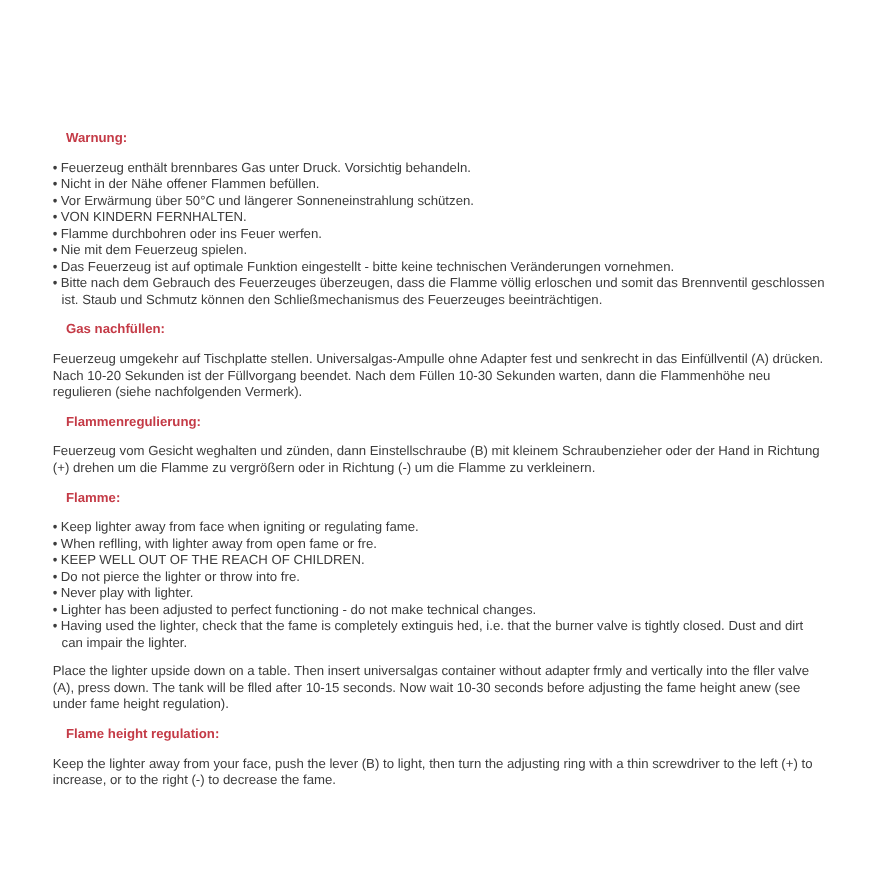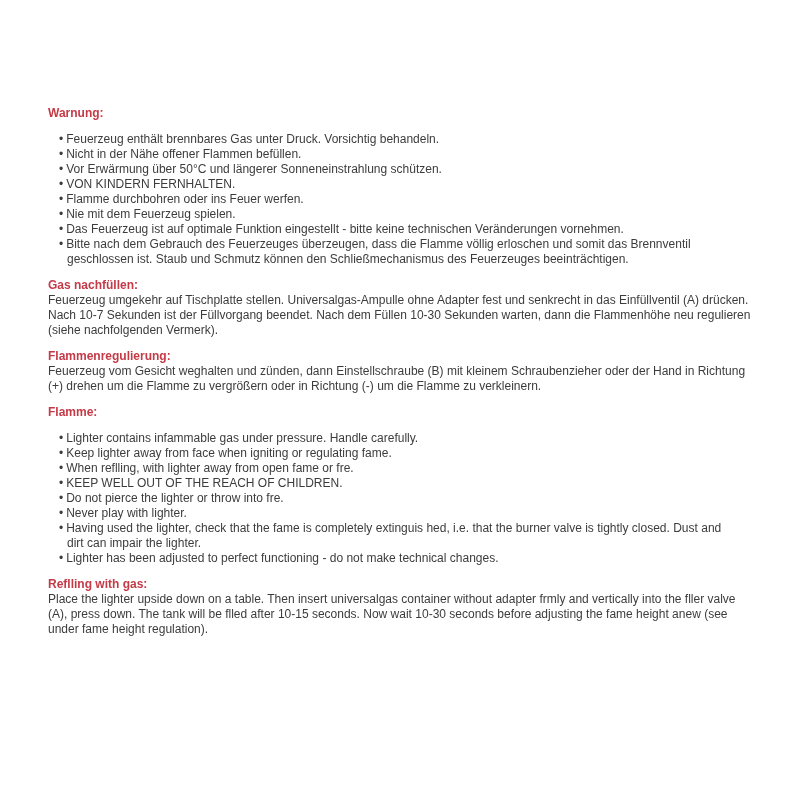--- a/index.html
+++ b/index.html
@@ -16,29 +16,29 @@
     left: 48px;
     width: 704px;
     font-family: "Liberation Sans", sans-serif;
     font-size: 12px;
     line-height: 15px;
     color: #3c3c3c;
   }
   section { margin: 0 0 11px 0; }
   section:last-child { margin-bottom: 0; }
   h2 {
-    margin: 0;
+    margin: 12px;
     padding: 0;
     font-size: 12px;
     line-height: 15px;
     font-weight: bold;
     color: #c43a46;
   }
   ul {
-    margin: 11px;
+    margin: 0;
     padding: 0;
     list-style: none;
   }
   li {
     padding-left: 8px;
     text-indent: -8px;
   }
   .bullet { margin-right: 3px; }
   p {
     margin: 0;
@@ -59,41 +59,43 @@
       <li><span class="bullet">•</span><span>VON KINDERN FERNHALTEN.</span></li>
       <li><span class="bullet">•</span><span>Flamme durchbohren oder ins Feuer werfen.</span></li>
       <li><span class="bullet">•</span><span>Nie mit dem Feuerzeug spielen.</span></li>
       <li><span class="bullet">•</span><span>Das Feuerzeug ist auf optimale Funktion eingestellt - bitte keine technischen Veränderungen vornehmen.</span></li>
       <li><span class="bullet">•</span><span>Bitte nach dem Gebrauch des Feuerzeuges überzeugen, dass die Flamme völlig erloschen und somit das Brennventil geschlossen ist. Staub und Schmutz können den Schließmechanismus des Feuerzeuges beeinträchtigen.</span></li>
     </ul>
   </section>
 
   <section>
     <h2>Gas nachfüllen:</h2>
-    <p>Feuerzeug umgekehr auf Tischplatte stellen. Universalgas-Ampulle ohne Adapter fest und senkrecht in das Einfüllventil (A) drücken. Nach 10-7 Sekunden ist der Füllvorgang beendet. Nach dem Füllen 10-30 Sekunden warten, dann die Flammenhöhe neu regulieren (siehe nachfolgenden Vermerk).</p>
+    <p>Feuerzeug umgekehr auf Tischplatte stellen. Universalgas-Ampulle ohne Adapter fest und senkrecht in das Einfüllventil (A) drücken. Nach 10-20 Sekunden ist der Füllvorgang beendet. Nach dem Füllen 10-30 Sekunden warten, dann die Flammenhöhe neu regulieren (siehe nachfolgenden Vermerk).</p>
   </section>
 
   <section>
     <h2>Flammenregulierung:</h2>
     <p>Feuerzeug vom Gesicht weghalten und zünden, dann Einstellschraube (B) mit kleinem Schraubenzieher oder der Hand in Richtung (+) drehen um die Flamme zu vergrößern oder in Richtung (-) um die Flamme zu verkleinern.</p>
   </section>
 
   <section>
     <h2>Flamme:</h2>
     <ul>
-      <li><span class="bullet">•</span><span>Lighter contains infammable gas under pressure. Handle carefully.</span></li>
       <li><span class="bullet">•</span><span>Keep lighter away from face when igniting or regulating fame.</span></li>
       <li><span class="bullet">•</span><span>When reflling, with lighter away from open fame or fre.</span></li>
       <li><span class="bullet">•</span><span>KEEP WELL OUT OF THE REACH OF CHILDREN.</span></li>
       <li><span class="bullet">•</span><span>Do not pierce the lighter or throw into fre.</span></li>
       <li><span class="bullet">•</span><span>Never play with lighter.</span></li>
+      <li><span class="bullet">•</span><span>Lighter has been adjusted to perfect functioning - do not make technical changes.</span></li>
       <li><span class="bullet">•</span><span>Having used the lighter, check that the fame is completely extinguis hed, i.e. that the burner valve is tightly closed. Dust and dirt can impair the lighter.</span></li>
-      <li><span class="bullet">•</span><span>Lighter has been adjusted to perfect functioning - do not make technical changes.</span></li>
     </ul>
   </section>
 
   <section>
-    <h2>Reflling with gas:</h2>
     <p>Place the lighter upside down on a table. Then insert universalgas container without adapter frmly and vertically into the fller valve (A), press down. The tank will be flled after 10-15 seconds. Now wait 10-30 seconds before adjusting the fame height anew (see under fame height regulation).</p>
   </section>
 
+  <section>
+    <h2>Flame height regulation:</h2>
+    <p>Keep the lighter away from your face, push the lever (B) to light, then turn the adjusting ring with a thin screwdriver to the left (+) to increase, or to the right (-) to decrease the fame.</p>
+  </section>
 
 </div>
 
 </body></html>

